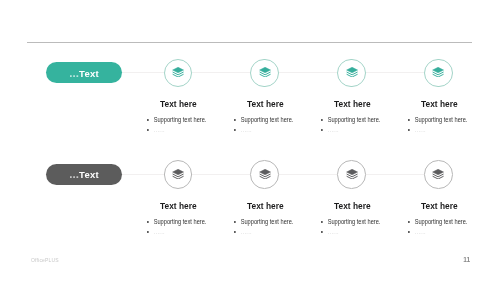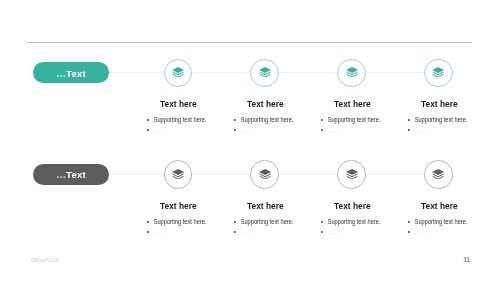--- a/index.html
+++ b/index.html
@@ -13,21 +13,21 @@
 
   .top-rule{position:absolute;left:27px;top:41.5px;width:445px;height:1px;background:#bbbbbb;}
 
   .row{position:absolute;left:0;width:500px;height:140px;}
   .row-a{top:0;}
   .row-b{top:101.8px;}
 
   .track{position:absolute;left:103px;top:72px;width:348px;height:1px;background:#f2f0f0;}
 
   .pill{
-    position:absolute;left:33px;top:62.1px;width:76.4px;height:21.3px;border-radius:10.7px;
+    position:absolute;left:46px;top:62.1px;width:76.4px;height:21.3px;border-radius:10.7px;
     display:flex;align-items:center;justify-content:center;
   }
   .pill .lbl{font-size:9.5px;font-weight:bold;letter-spacing:.3px;line-height:1;white-space:nowrap;position:relative;top:0.55px;}
   .pill .dots{opacity:.66;font-size:11.5px;letter-spacing:0.05px;position:relative;top:0.1px;}
   .pill-green{background:#35b39e;}
   .pill-gray{background:#5c5c5c;}
   .pill .lbl{color:#ffffff;}
 
   .node{position:absolute;top:58.7px;width:28.6px;height:28.6px;border-radius:50%;
         background:#fff;box-sizing:border-box;display:flex;align-items:center;justify-content:center;}

